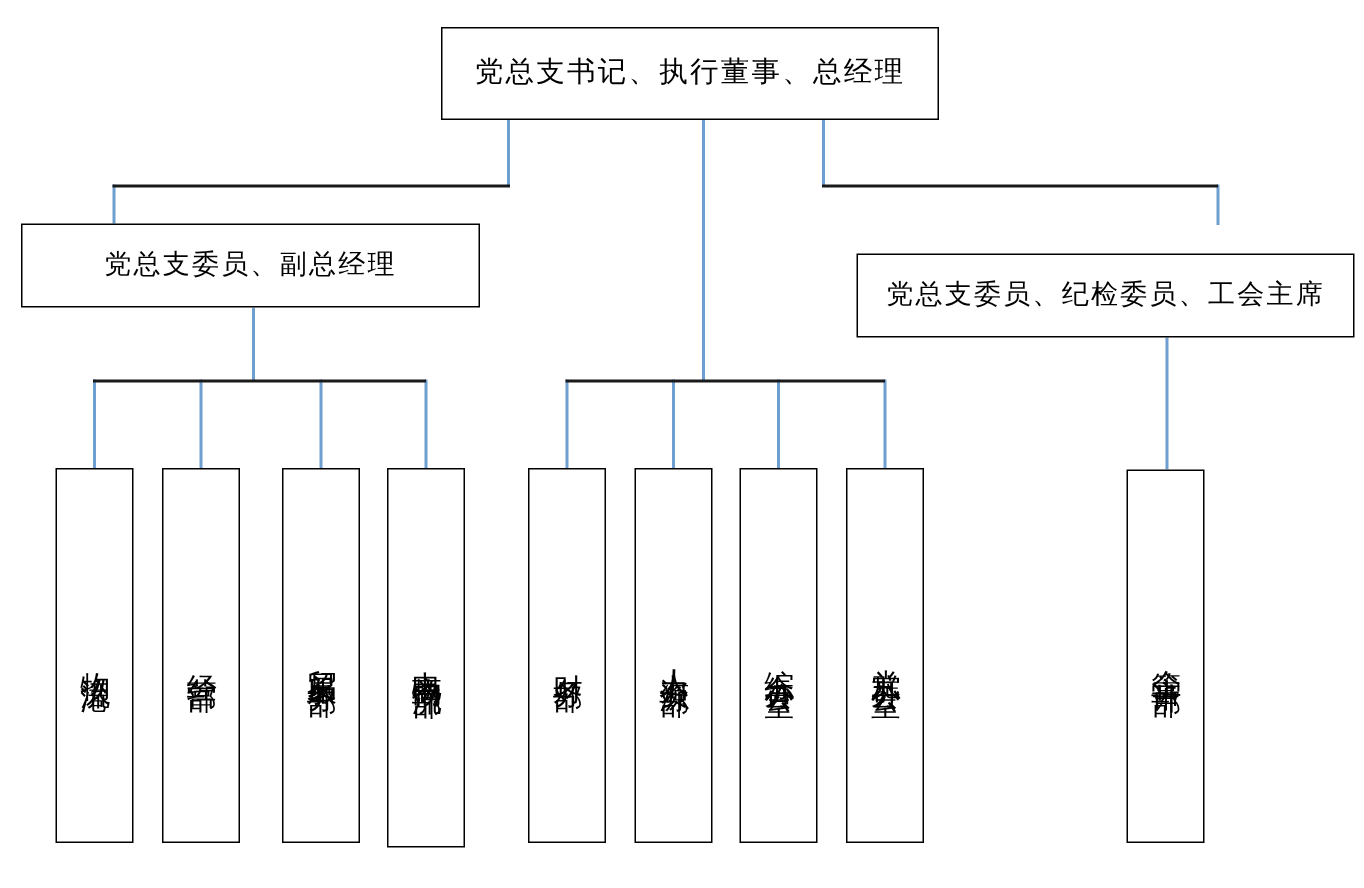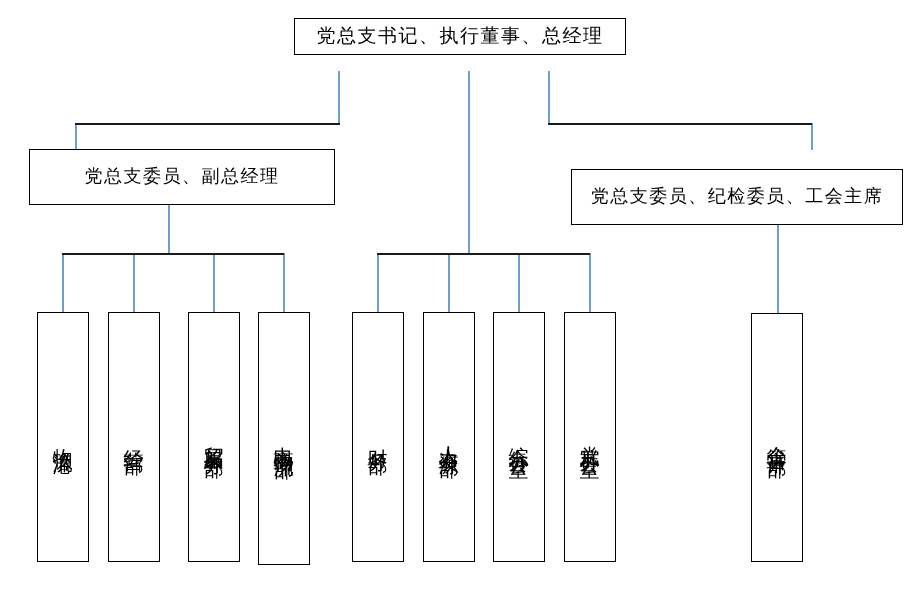--- a/index.html
+++ b/index.html
@@ -90,25 +90,25 @@
   <div class="conn-v" style="left:283px; top:253px; height:59px;"></div>
 
   <div class="conn-h" style="left:377px; top:253px; width:213px;"></div>
   <div class="conn-v" style="left:377px; top:253px; height:59px;"></div>
   <div class="conn-v" style="left:448px; top:253px; height:59px;"></div>
   <div class="conn-v" style="left:518px; top:253px; height:59px;"></div>
   <div class="conn-v" style="left:589px; top:253px; height:59px;"></div>
 
   <div class="conn-v" style="left:777px; top:205px; height:108px;"></div>
 
-  <div class="node horizontal level-1" style="left:294px; top:18px; width:332px; height:37px;justify-content:center;">
+  <div class="node horizontal level-1" style="left:294px; top:18px; width:332px; height:62px;justify-content:center;">
     <span class="node-label">党总支书记、执行董事、总经理</span>
   </div>
 
-  <div class="node horizontal level-2" style="left:29px; top:149px; width:306px; height:56px;">
+  <div class="node horizontal level-2" style="left:14px; top:149px; width:306px; height:56px;">
     <span class="node-label">党总支委员、副总经理</span>
   </div>
 
   <div class="node horizontal level-2" style="left:571px; top:149px; width:332px; height:56px;margin-top:20px;">
     <span class="node-label">党总支委员、纪检委员、工会主席</span>
   </div>
 
   <div class="node vertical" style="left:37px; top:312px; width:52px; height:250px;">
     <span class="node-label">物流港</span>
   </div>

